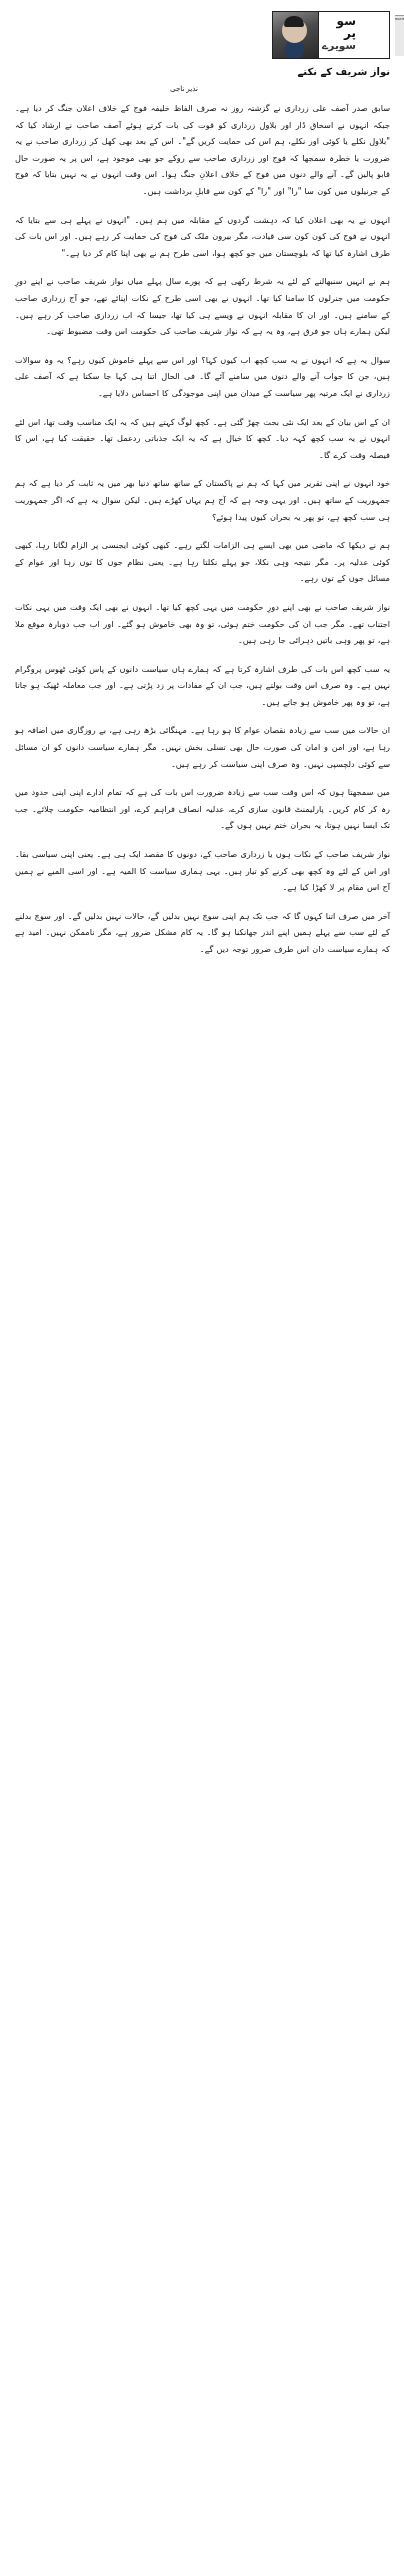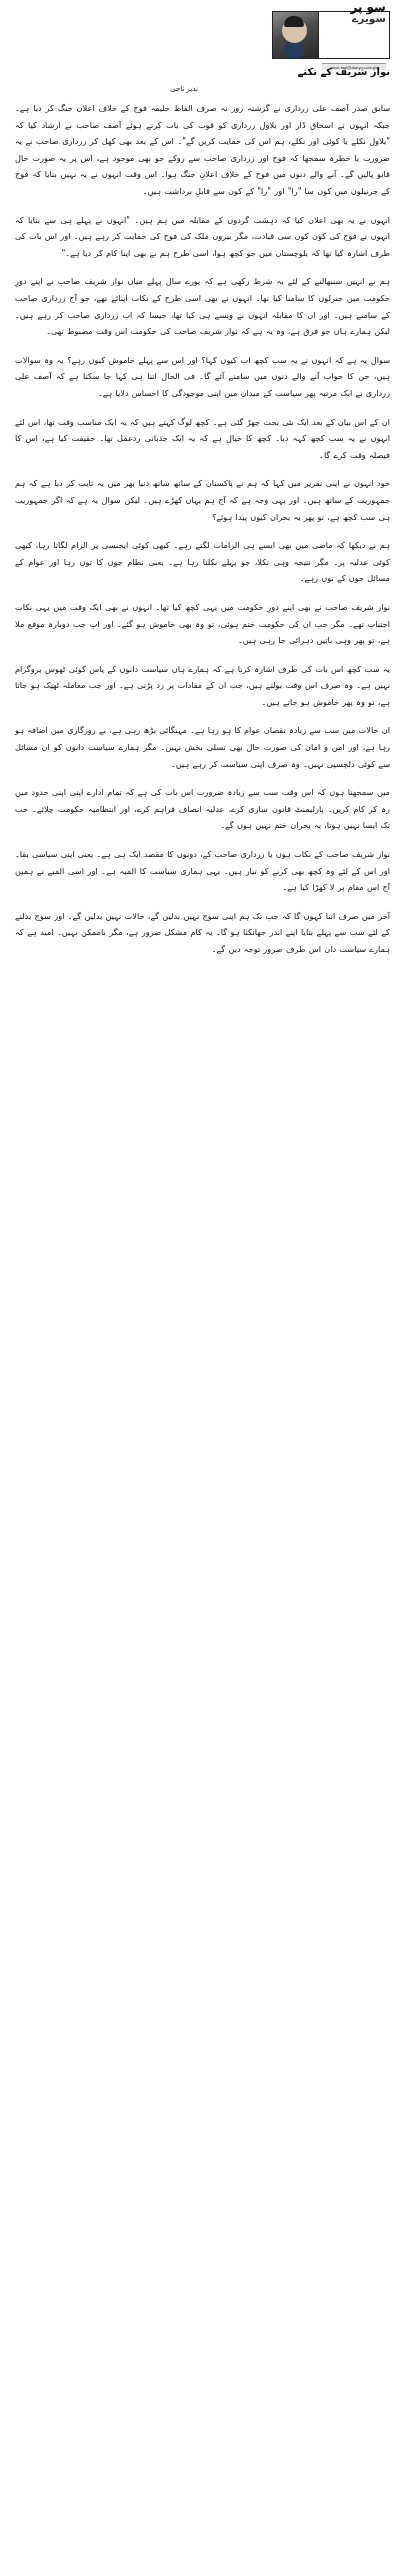--- a/index.html
+++ b/index.html
@@ -61,22 +61,21 @@
     width: 20px;
     height: 11.2px;
     border-radius: 10px 10px 2.5px 2.5px;
     background: #1d1d1d;
     z-index: 2;
   }
   .logo-right {
     width: 70px;
     height: 46px;
     display: flex;
-    flex-direction: column;
-    justify-content: center;
+    justify-content: flex-start;
     padding: 2.5px 3.1px 1.9px 3.1px;
     box-sizing: border-box;
     gap: 39px;
   }
   .logo-urdu {
     font-family: "DejaVu Sans", sans-serif;
     font-size: 12px;
     line-height: 1.05;
     text-align: right;
     direction: rtl;
@@ -171,17 +170,17 @@
     <p>ہم نے انہیں سنبھالنے کے لئے یہ شرط رکھی ہے کہ پورے سال پہلے میاں نواز شریف صاحب نے اپنے دورِ حکومت میں جنرلوں کا سامنا کیا تھا۔ انہوں نے بھی اسی طرح کے نکات اپنائے تھے، جو آج زرداری صاحب کے سامنے ہیں۔ اور ان کا مقابلہ انہوں نے ویسے ہی کیا تھا، جیسا کہ اب زرداری صاحب کر رہے ہیں۔ لیکن ہمارے ہاں جو فرق ہے، وہ یہ ہے کہ نواز شریف صاحب کی حکومت اس وقت مضبوط تھی۔</p>
     <p>سوال یہ ہے کہ انہوں نے یہ سب کچھ اب کیوں کہا؟ اور اس سے پہلے خاموش کیوں رہے؟ یہ وہ سوالات ہیں، جن کا جواب آنے والے دنوں میں سامنے آئے گا۔ فی الحال اتنا ہی کہا جا سکتا ہے کہ آصف علی زرداری نے ایک مرتبہ پھر سیاست کے میدان میں اپنی موجودگی کا احساس دلایا ہے۔</p>
     <p>ان کے اس بیان کے بعد ایک نئی بحث چھڑ گئی ہے۔ کچھ لوگ کہتے ہیں کہ یہ ایک مناسب وقت تھا، اس لئے انہوں نے یہ سب کچھ کہہ دیا۔ کچھ کا خیال ہے کہ یہ ایک جذباتی ردعمل تھا۔ حقیقت کیا ہے، اس کا فیصلہ وقت کرے گا۔</p>
     <p>خود انہوں نے اپنی تقریر میں کہا کہ ہم نے پاکستان کے ساتھ ساتھ دنیا بھر میں یہ ثابت کر دیا ہے کہ ہم جمہوریت کے ساتھ ہیں۔ اور یہی وجہ ہے کہ آج ہم یہاں کھڑے ہیں۔ لیکن سوال یہ ہے کہ اگر جمہوریت ہی سب کچھ ہے، تو پھر یہ بحران کیوں پیدا ہوئے؟</p>
     <p>ہم نے دیکھا کہ ماضی میں بھی ایسے ہی الزامات لگتے رہے۔ کبھی کوئی ایجنسی پر الزام لگاتا رہا، کبھی کوئی عدلیہ پر۔ مگر نتیجہ وہی نکلا، جو پہلے نکلتا رہا ہے۔ یعنی نظام جوں کا توں رہا اور عوام کے مسائل جوں کے توں رہے۔</p>
     <p>نواز شریف صاحب نے بھی اپنے دورِ حکومت میں یہی کچھ کیا تھا۔ انہوں نے بھی ایک وقت میں یہی نکات اجتناب تھے۔ مگر جب ان کی حکومت ختم ہوئی، تو وہ بھی خاموش ہو گئے۔ اور اب جب دوبارہ موقع ملا ہے، تو پھر وہی باتیں دہرائی جا رہی ہیں۔</p>
     <p>یہ سب کچھ اس بات کی طرف اشارہ کرتا ہے کہ ہمارے ہاں سیاست دانوں کے پاس کوئی ٹھوس پروگرام نہیں ہے۔ وہ صرف اس وقت بولتے ہیں، جب ان کے مفادات پر زد پڑتی ہے۔ اور جب معاملہ ٹھیک ہو جاتا ہے، تو وہ پھر خاموش ہو جاتے ہیں۔</p>
     <p>ان حالات میں سب سے زیادہ نقصان عوام کا ہو رہا ہے۔ مہنگائی بڑھ رہی ہے، بے روزگاری میں اضافہ ہو رہا ہے، اور امن و امان کی صورت حال بھی تسلی بخش نہیں۔ مگر ہمارے سیاست دانوں کو ان مسائل سے کوئی دلچسپی نہیں۔ وہ صرف اپنی سیاست کر رہے ہیں۔</p>
     <p>میں سمجھتا ہوں کہ اس وقت سب سے زیادہ ضرورت اس بات کی ہے کہ تمام ادارے اپنی اپنی حدود میں رہ کر کام کریں۔ پارلیمنٹ قانون سازی کرے، عدلیہ انصاف فراہم کرے، اور انتظامیہ حکومت چلائے۔ جب تک ایسا نہیں ہوتا، یہ بحران ختم نہیں ہوں گے۔</p>
     <p>نواز شریف صاحب کے نکات ہوں یا زرداری صاحب کے، دونوں کا مقصد ایک ہی ہے۔ یعنی اپنی سیاسی بقا۔ اور اس کے لئے وہ کچھ بھی کرنے کو تیار ہیں۔ یہی ہماری سیاست کا المیہ ہے۔ اور اسی المیے نے ہمیں آج اس مقام پر لا کھڑا کیا ہے۔</p>
-    <p>آخر میں صرف اتنا کہوں گا کہ جب تک ہم اپنی سوچ نہیں بدلیں گے، حالات نہیں بدلیں گے۔ اور سوچ بدلنے کے لئے سب سے پہلے بتایا اپنے اندر جھانکنا ہو گا۔ یہ کام مشکل ضرور ہے، مگر ناممکن نہیں۔ امید ہے کہ ہمارے سیاست دان اس طرف ضرور توجہ دیں گے۔</p>
+    <p>آخر میں صرف اتنا کہوں گا کہ جب تک ہم اپنی سوچ نہیں بدلیں گے، حالات نہیں بدلیں گے۔ اور سوچ بدلنے کے لئے سب سے پہلے ہمیں اپنے اندر جھانکنا ہو گا۔ یہ کام مشکل ضرور ہے، مگر ناممکن نہیں۔ امید ہے کہ ہمارے سیاست دان اس طرف ضرور توجہ دیں گے۔</p>
   </div>
 
 </div>
 
 
 </body></html>

